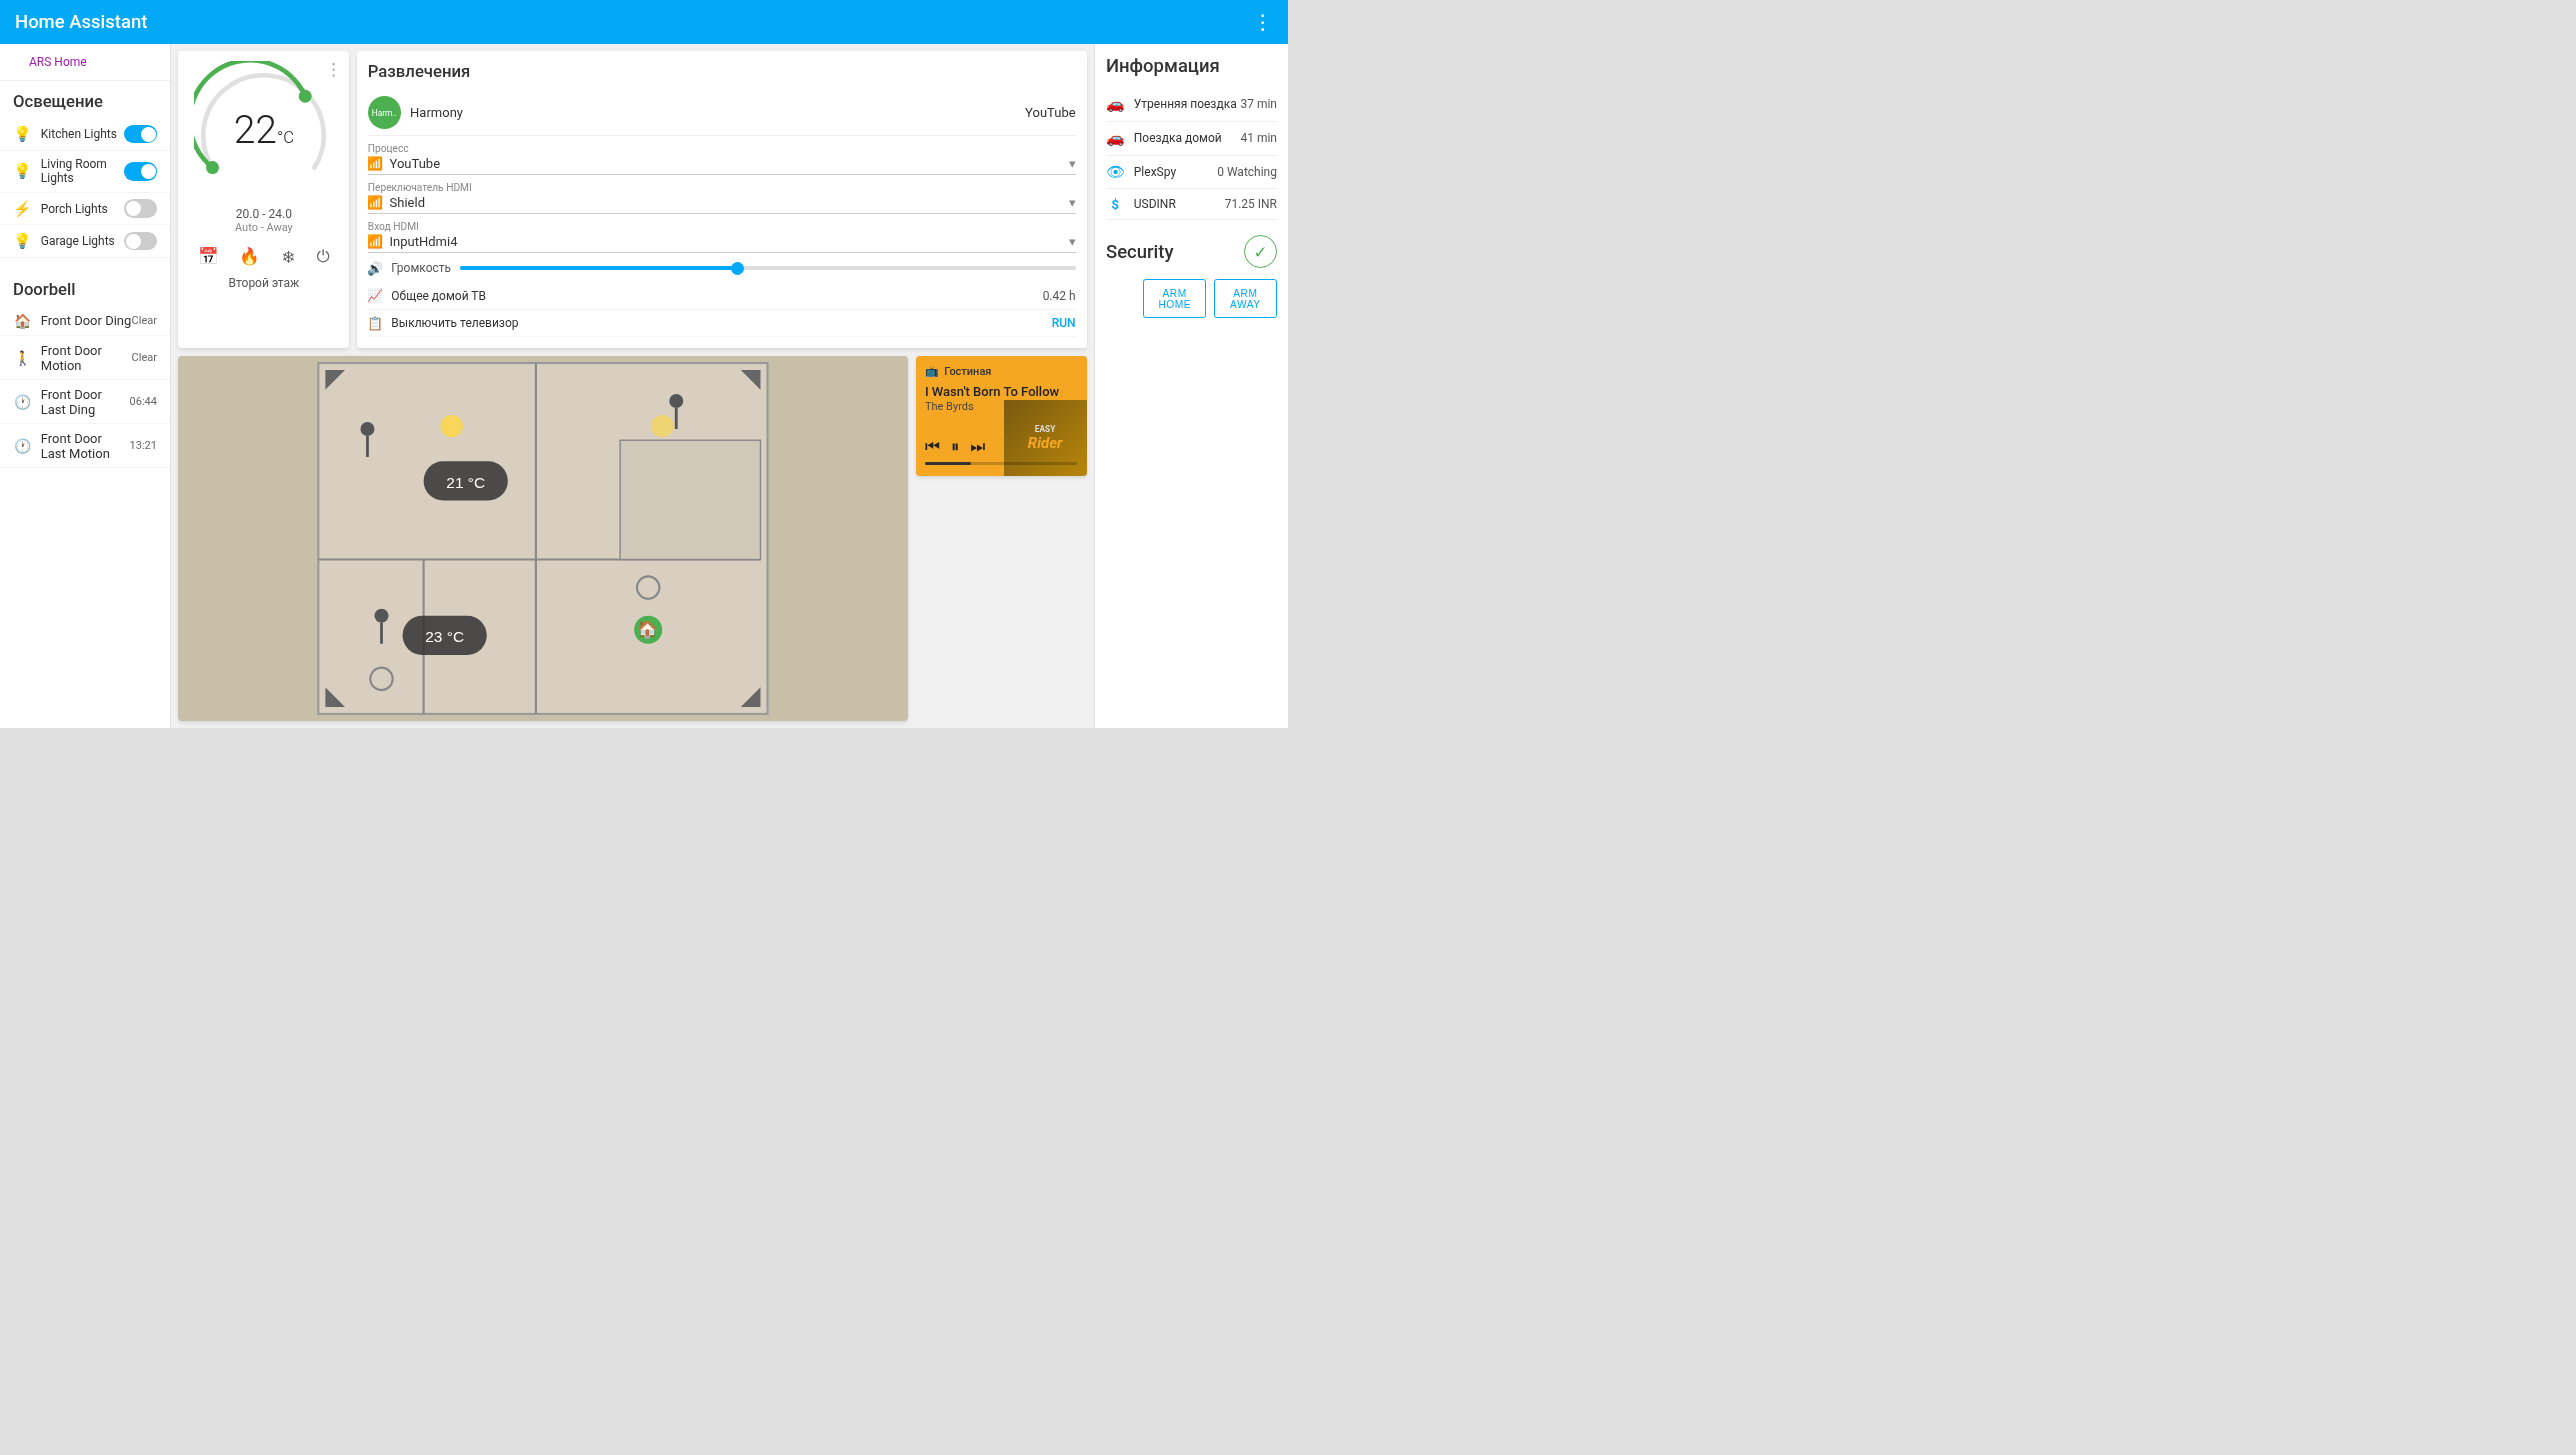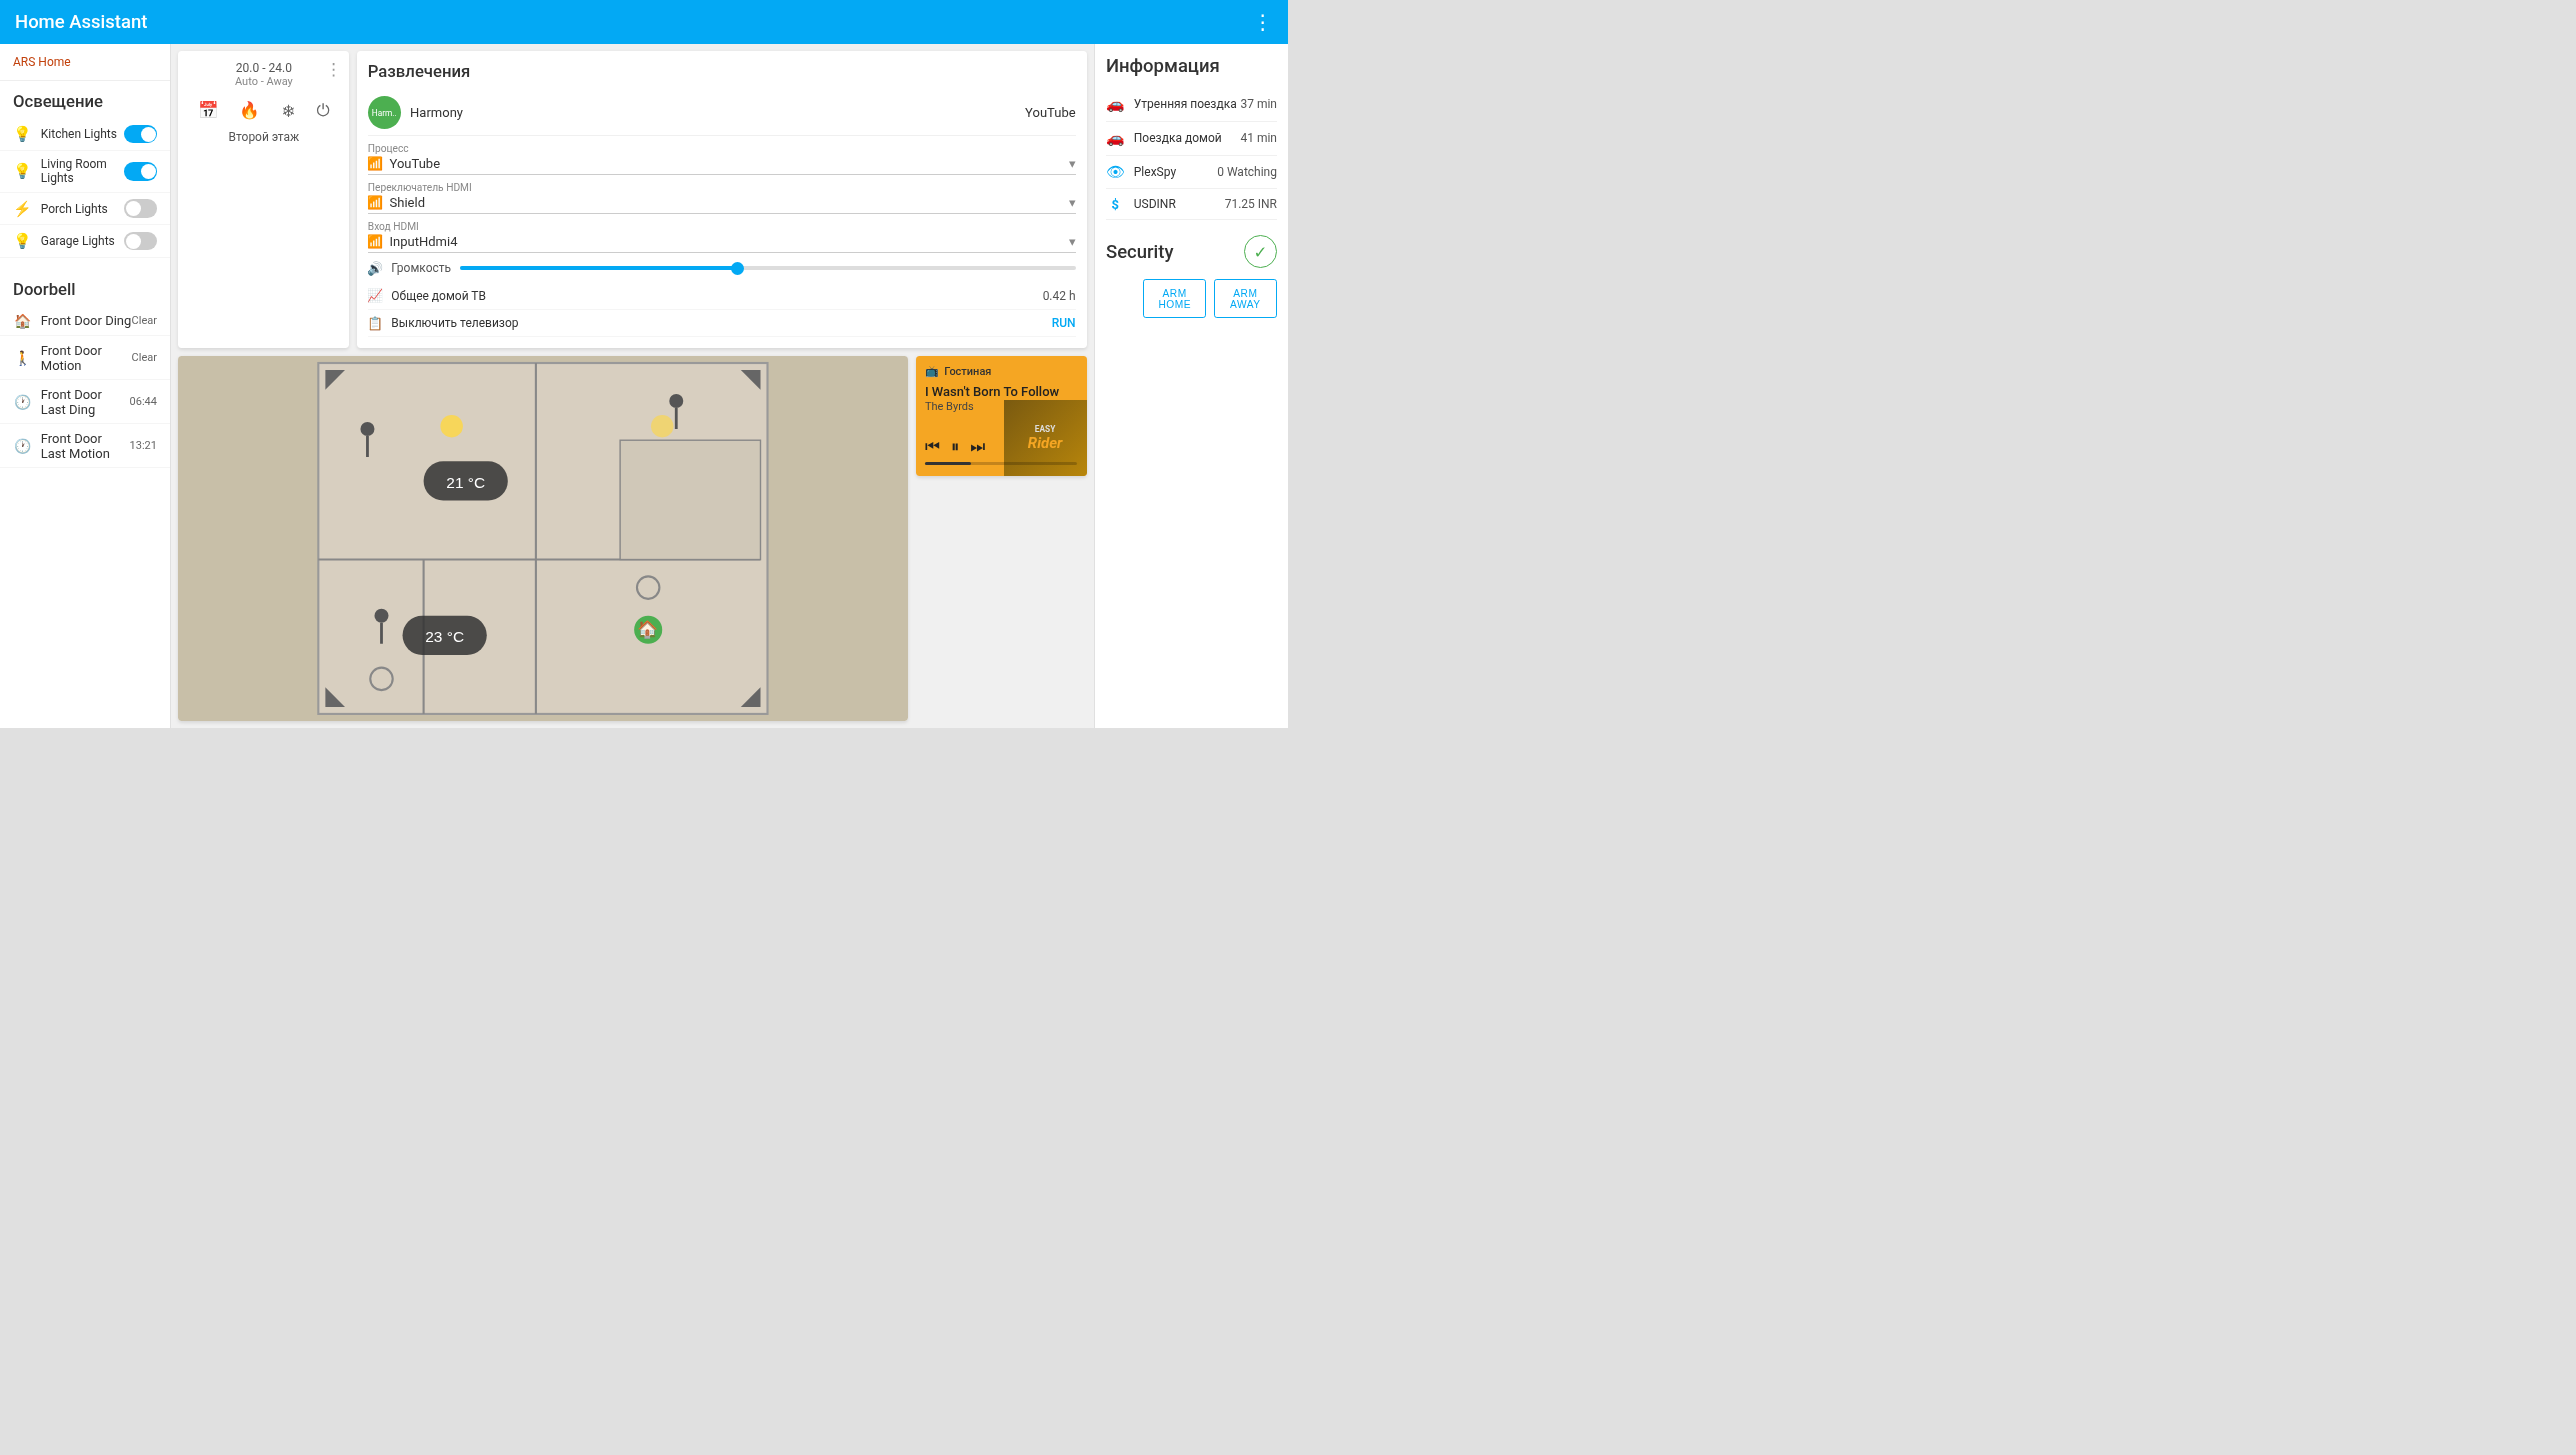--- a/index.html
+++ b/index.html
@@ -24,23 +24,23 @@
     
     .left-panel {
       width: 171px;
       background: white;
       display: flex;
       flex-direction: column;
       border-right: 0.9px solid #e0e0e0;
       overflow-y: auto;
     }
     .panel-header {
-      padding: 11px 13px;
+      padding: 11px 29px;
       font-size: 12px;
-      color: #c2410c;
+      color: #a21caf;
       border-bottom: 0.9px solid #eee;
     }
     .section-title {
       font-size: 16.7px;
       font-weight: 500;
       color: #333;
       padding: 11px 13px 7.4px;
     }
     .light-item {
       display: flex;
@@ -303,20 +303,37 @@
       </div>
     </div>
   </div>
 
   <div class="middle">
 
     <div class="middle-top">
 
       <div class="card thermostat-card">
         <span class="card-menu">⋮</span>
+        <div class="thermostat-circle">
+          <svg viewBox="0 0 150 150">
+
+            <path d="M 20 115 A 65 65 0 1 1 130 115" fill="none" stroke="#e0e0e0" stroke-width="5" stroke-linecap="round"></path>
+
+            <path d="M 20 115 A 65 65 0 1 1 120 38" fill="none" stroke="#4CAF50" stroke-width="5" stroke-linecap="round"></path>
+
+            <circle cx="20" cy="115" r="7" fill="#4CAF50"></circle>
+
+            <circle cx="120" cy="38" r="7" fill="#4CAF50"></circle>
+          </svg>
+          <div class="temp-display">
+            <span class="temp-main">
+              <span>22</span><span class="temp-unit">°C</span>
+            </span>
+          </div>
+        </div>
         <div class="temp-range">20.0 - 24.0</div>
         <div class="temp-mode">Auto - Away</div>
         <div class="thermostat-controls">
           <span class="thermo-ctrl">📅</span>
           <span class="thermo-ctrl">🔥</span>
           <span class="thermo-ctrl">❄</span>
           <span class="thermo-ctrl">⏻</span>
         </div>
         <div class="floor-label">Второй этаж</div>
       </div>

